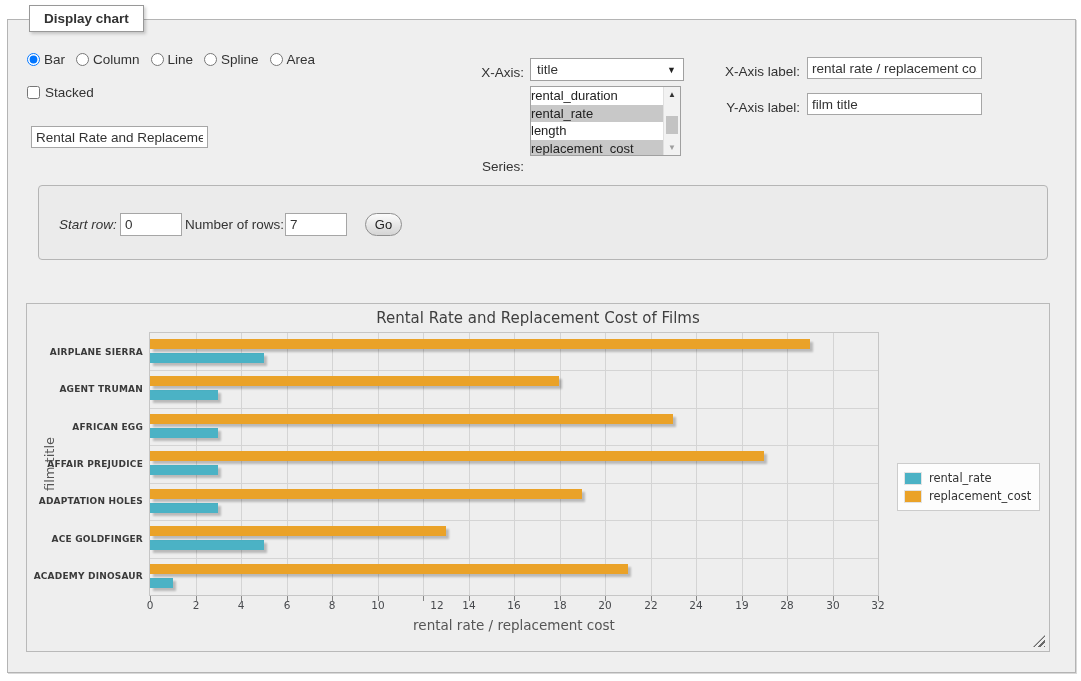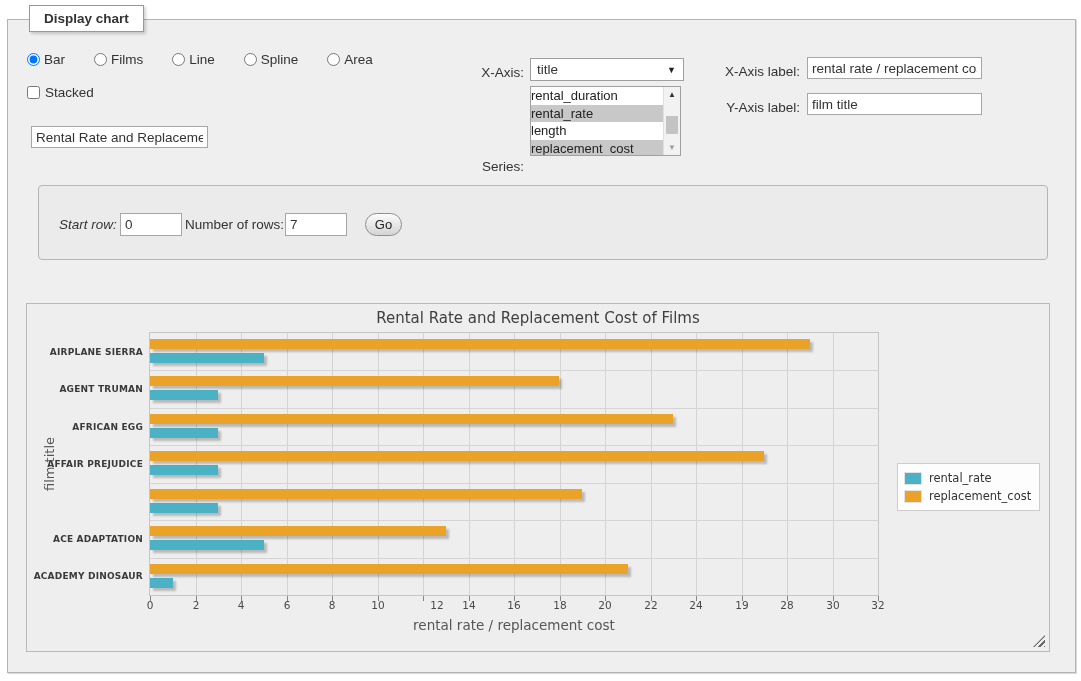--- a/index.html
+++ b/index.html
@@ -10,21 +10,21 @@
   
   .fieldset { position:absolute; left:7px; top:19px; width:1069px; height:654px;
               background:#efefef; border:1px solid #b4b4b4; box-shadow:1px 1px 0 #d9d9d9; }
   .legend-box { position:absolute; left:21px; top:-15px; background:#fff;
                 border:1px solid #989898; padding:5px 14px; font-size:13.5px;
                 font-weight:bold; color:#333; box-shadow:2px 2px 3px rgba(0,0,0,0.18); }
 
   
   .lbl { position:absolute; font-size:13.5px; color:#333; line-height:22px; }
   .r-align { text-align:right; }
-  .type-row { position:absolute; left:19px; top:32px; display:flex; gap:29px; align-items:center; }
+  .type-row { position:absolute; left:19px; top:32px; display:flex; gap:11px; align-items:center; }
   .rt { display:flex; align-items:center; gap:4px; font-size:13.5px; color:#333; }
   .rt input { margin:0; }
   .stacked-row { position:absolute; left:19px; top:65px; display:flex; align-items:center; gap:5px;
                  font-size:13.5px; color:#333; }
   .stacked-row input { margin:0; }
   input[type=text] { position:absolute; background:#fff; border:1px solid #a6a6a6;
                      font-family:"Liberation Sans",sans-serif; font-size:13.5px; color:#333;
                      padding:1px 4px; }
   .title-input { left:23px; top:106px; width:177px; height:22px; }
   .xlabel-input { left:799px; top:37px; width:175px; height:22px; }
@@ -98,21 +98,21 @@
   <div class="fieldset">
     <div class="legend-box">Display chart</div>
 
     <div class="type-row" id="type-row">
         <label class="rt">
           <input type="radio" name="ctype" checked="" style="">
           <span>Bar</span>
         </label>
         <label class="rt">
           <input type="radio" name="ctype" style="">
-          <span>Films</span>
+          <span>Column</span>
         </label>
         <label class="rt">
           <input type="radio" name="ctype" style="">
           <span>Line</span>
         </label>
         <label class="rt">
           <input type="radio" name="ctype" style="">
           <span>Spline</span>
         </label>
         <label class="rt">
@@ -216,21 +216,22 @@
           <div class="bar" style="background: rgb(75, 178, 197); left: 0px; width: 114px; top: 207px;"></div>
           <div class="bar" style="background: rgb(234, 162, 40); left: 0px; width: 296px; top: 193px;"></div>
           <div class="bar" style="background: rgb(75, 178, 197); left: 0px; width: 23px; top: 245px;"></div>
           <div class="bar" style="background: rgb(234, 162, 40); left: 0px; width: 478px; top: 231px;"></div>
         </div>
       <div class="ycats" id="ycats">
           <div class="ycat" style="top: 0px; height: 37.4286px;">AIRPLANE SIERRA</div>
           <div class="ycat" style="top: 37.4286px; height: 37.4286px;">AGENT TRUMAN</div>
           <div class="ycat" style="top: 74.8571px; height: 37.4286px;">AFRICAN EGG</div>
           <div class="ycat" style="top: 112.286px; height: 37.4286px;">AFFAIR PREJUDICE</div>
-          <div class="ycat" style="top: 187.143px; height: 37.4286px;">ACE ADAPTATION</div>
+          <div class="ycat" style="top: 149.714px; height: 37.4286px;">ADAPTATION HOLES</div>
+          <div class="ycat" style="top: 187.143px; height: 37.4286px;">ACE GOLDFINGER</div>
           <div class="ycat" style="top: 224.571px; height: 37.4286px;">ACADEMY DINOSAUR</div>
         </div>
       <div class="xticks" id="xticks">
           <div class="xtick" style="left: -19px;">0</div>
           <div class="xtick" style="left: 27px;">2</div>
           <div class="xtick" style="left: 72px;">4</div>
           <div class="xtick" style="left: 118px;">6</div>
           <div class="xtick" style="left: 163px;">8</div>
           <div class="xtick" style="left: 209px;">10</div>
           <div class="xtick" style="left: 268px;">12</div>

